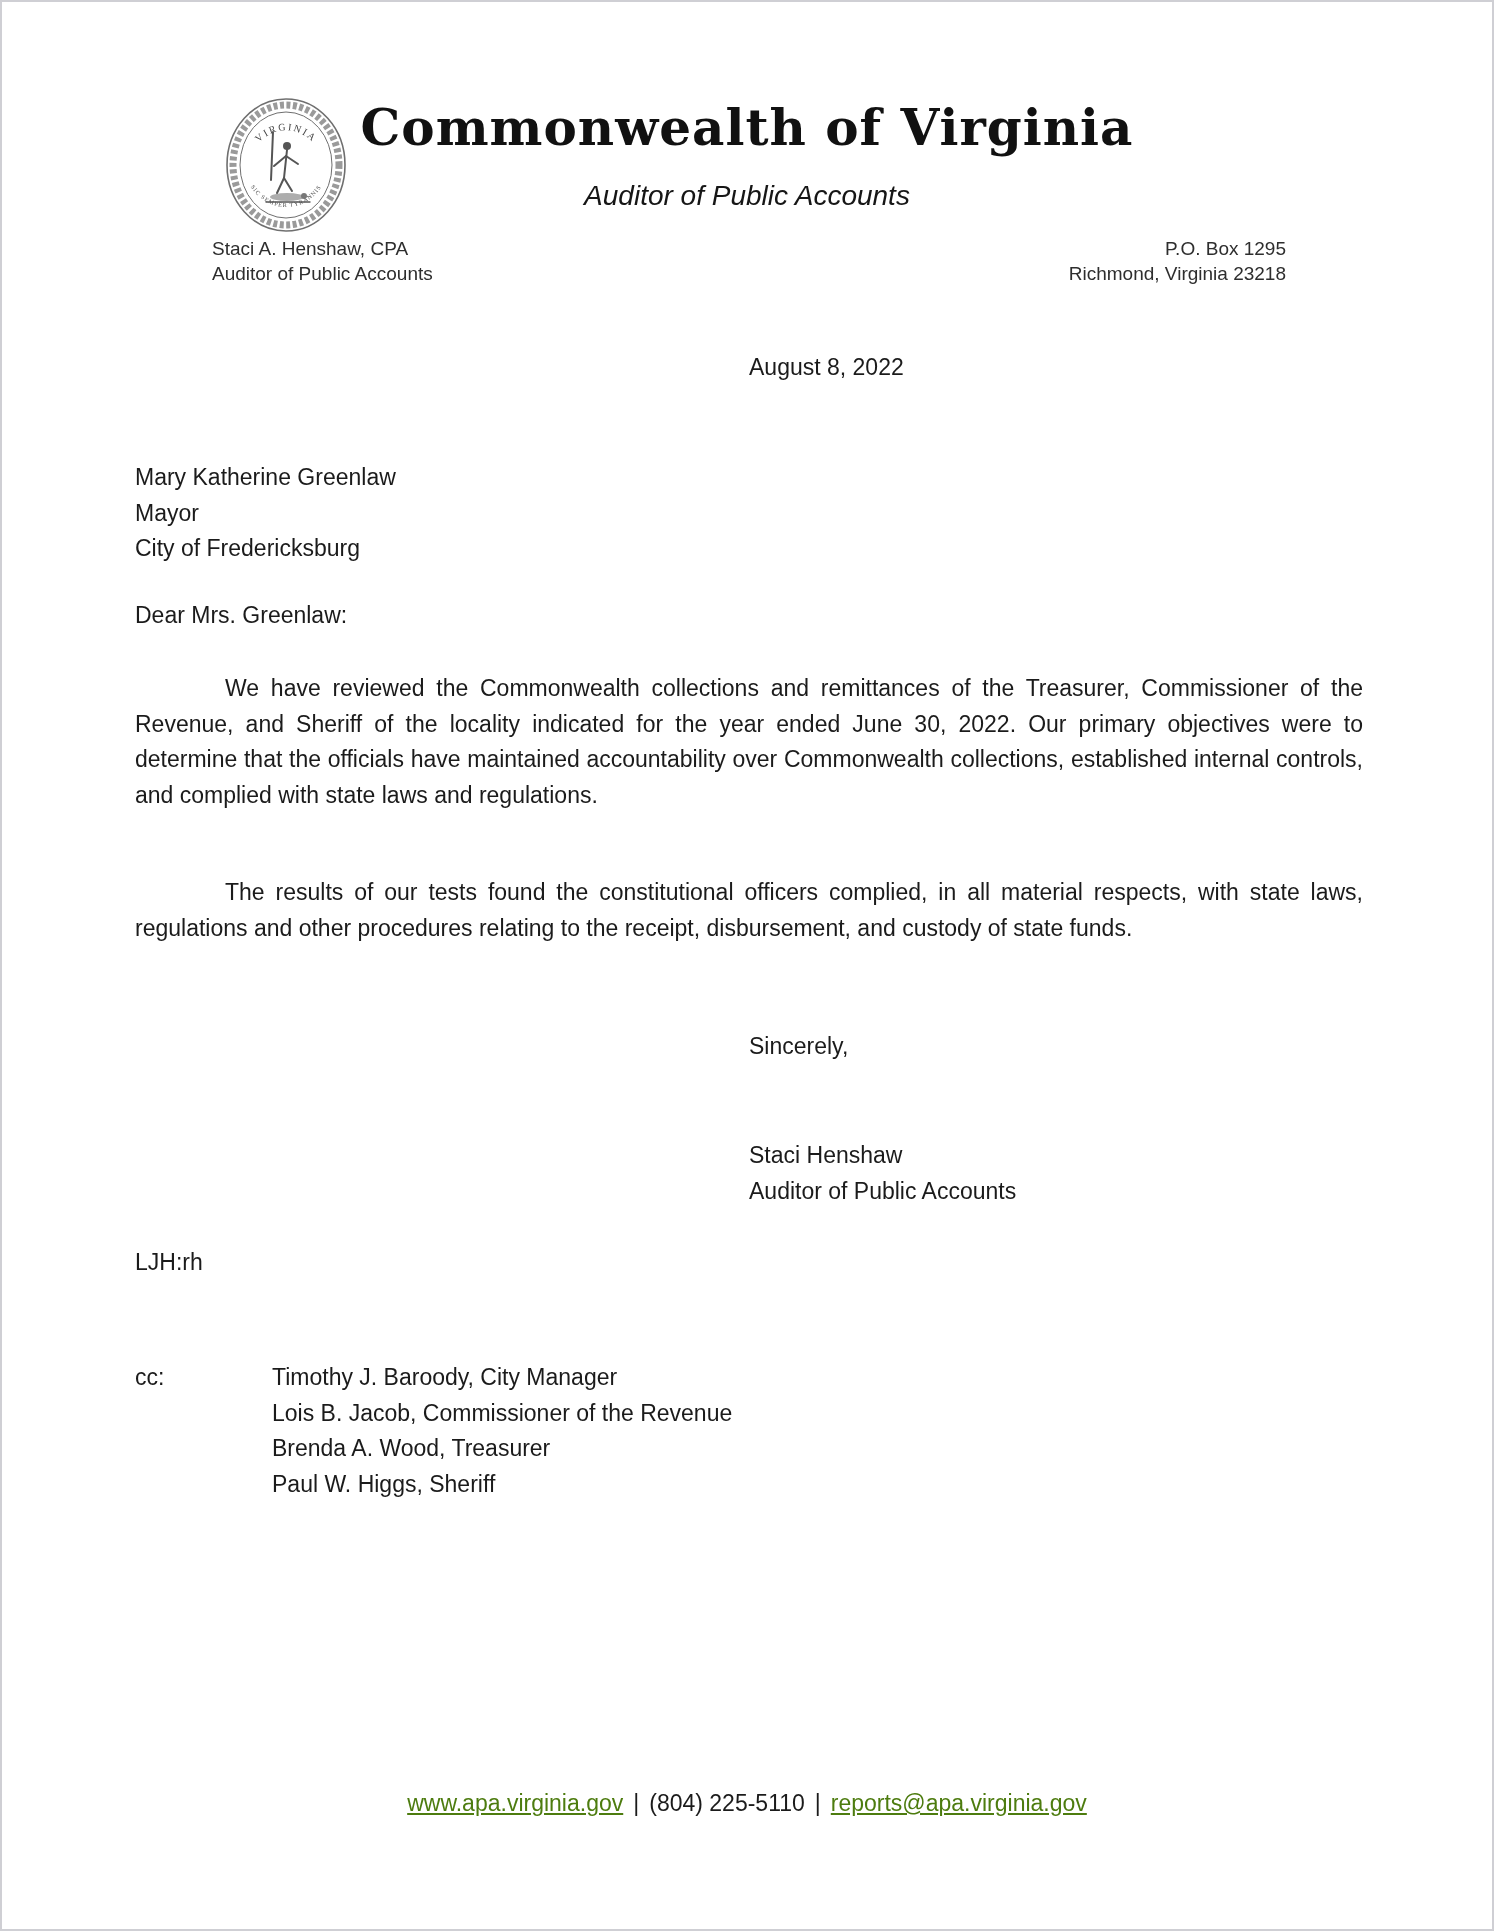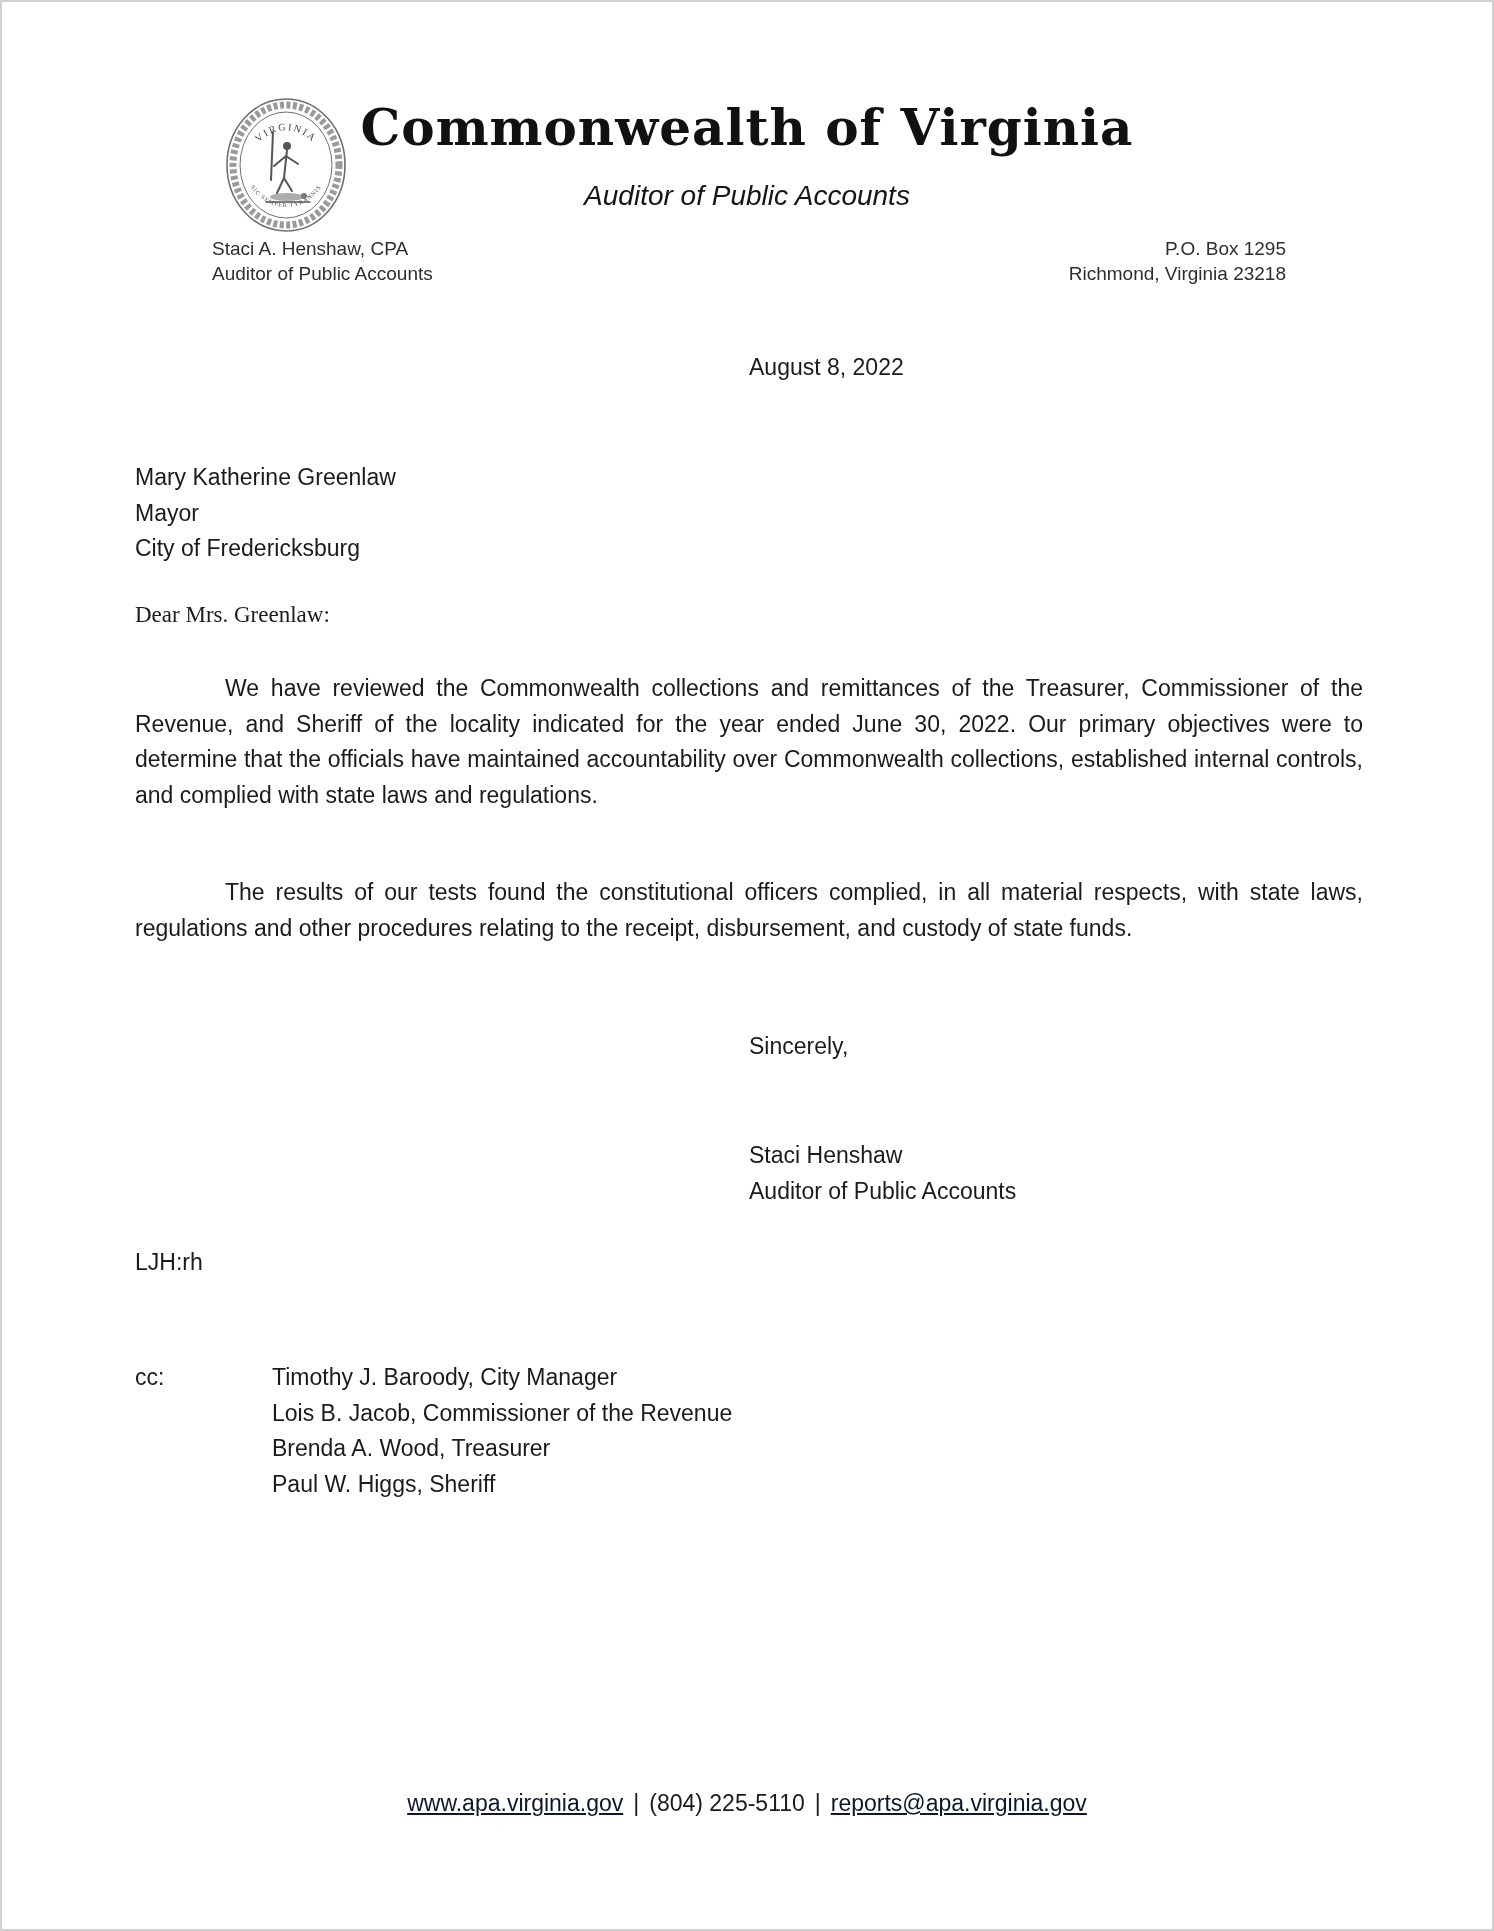--- a/index.html
+++ b/index.html
@@ -77,21 +77,20 @@
     left: 133px;
     top: 458px;
     font-size: 23px;
     line-height: 35.5px;
   }
   .salutation {
     position: absolute;
     left: 133px;
     top: 600px;
     font-size: 23px;
-    font-family: Liberation Serif, serif;
   }
   .para {
     position: absolute;
     left: 133px;
     width: 1228px;
     font-size: 23px;
     line-height: 35.5px;
     text-align: justify;
     text-indent: 90px;
   }
@@ -128,21 +127,21 @@
   
   .footer {
     position: absolute;
     left: 0;
     top: 1788px;
     width: 100%;
     text-align: center;
     font-size: 23px;
   }
   .footer a {
-    color: #0f172a;
+    color: #4d7c0f;
     text-decoration: underline;
     cursor: pointer;
   }
   .footer .sep {
     color: #1b1b1b;
     padding: 0 10px;
   }
   
   .seal .ring   { fill: none; stroke: #6f6f6f; }
   .seal .wreath { fill: none; stroke: #9a9a9a; }

